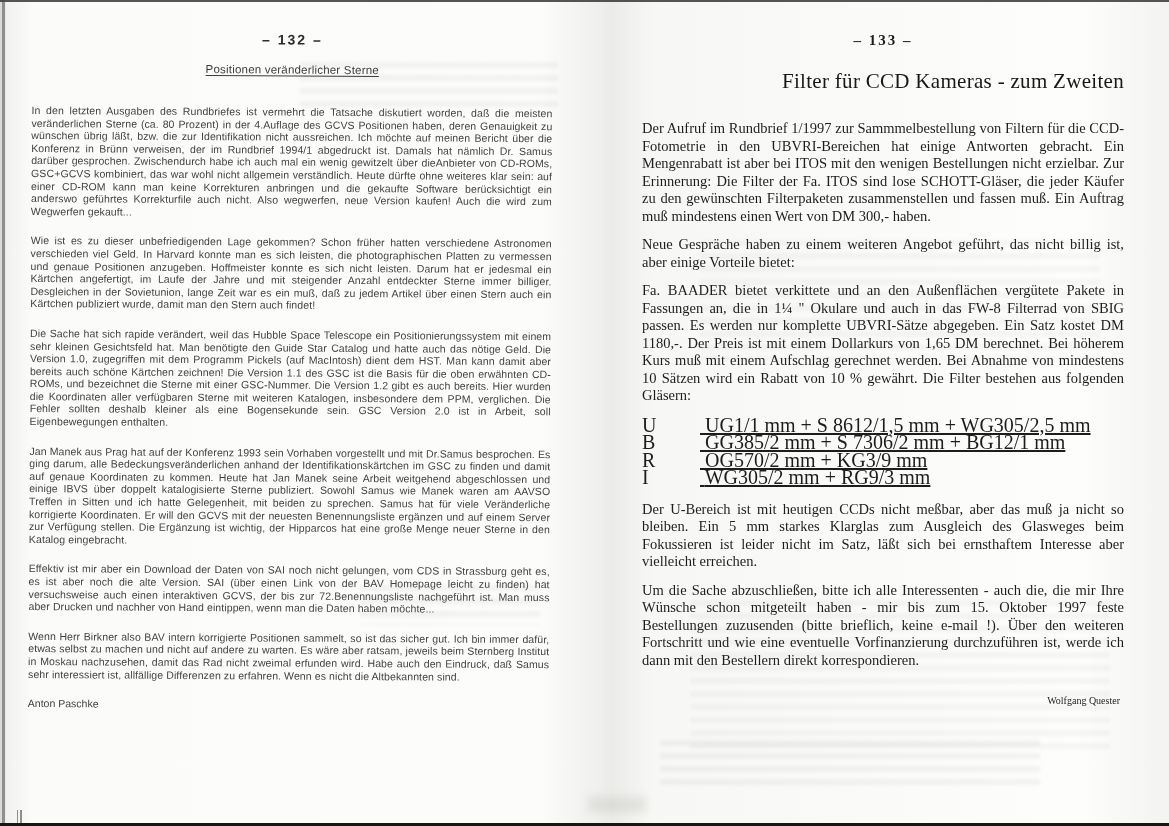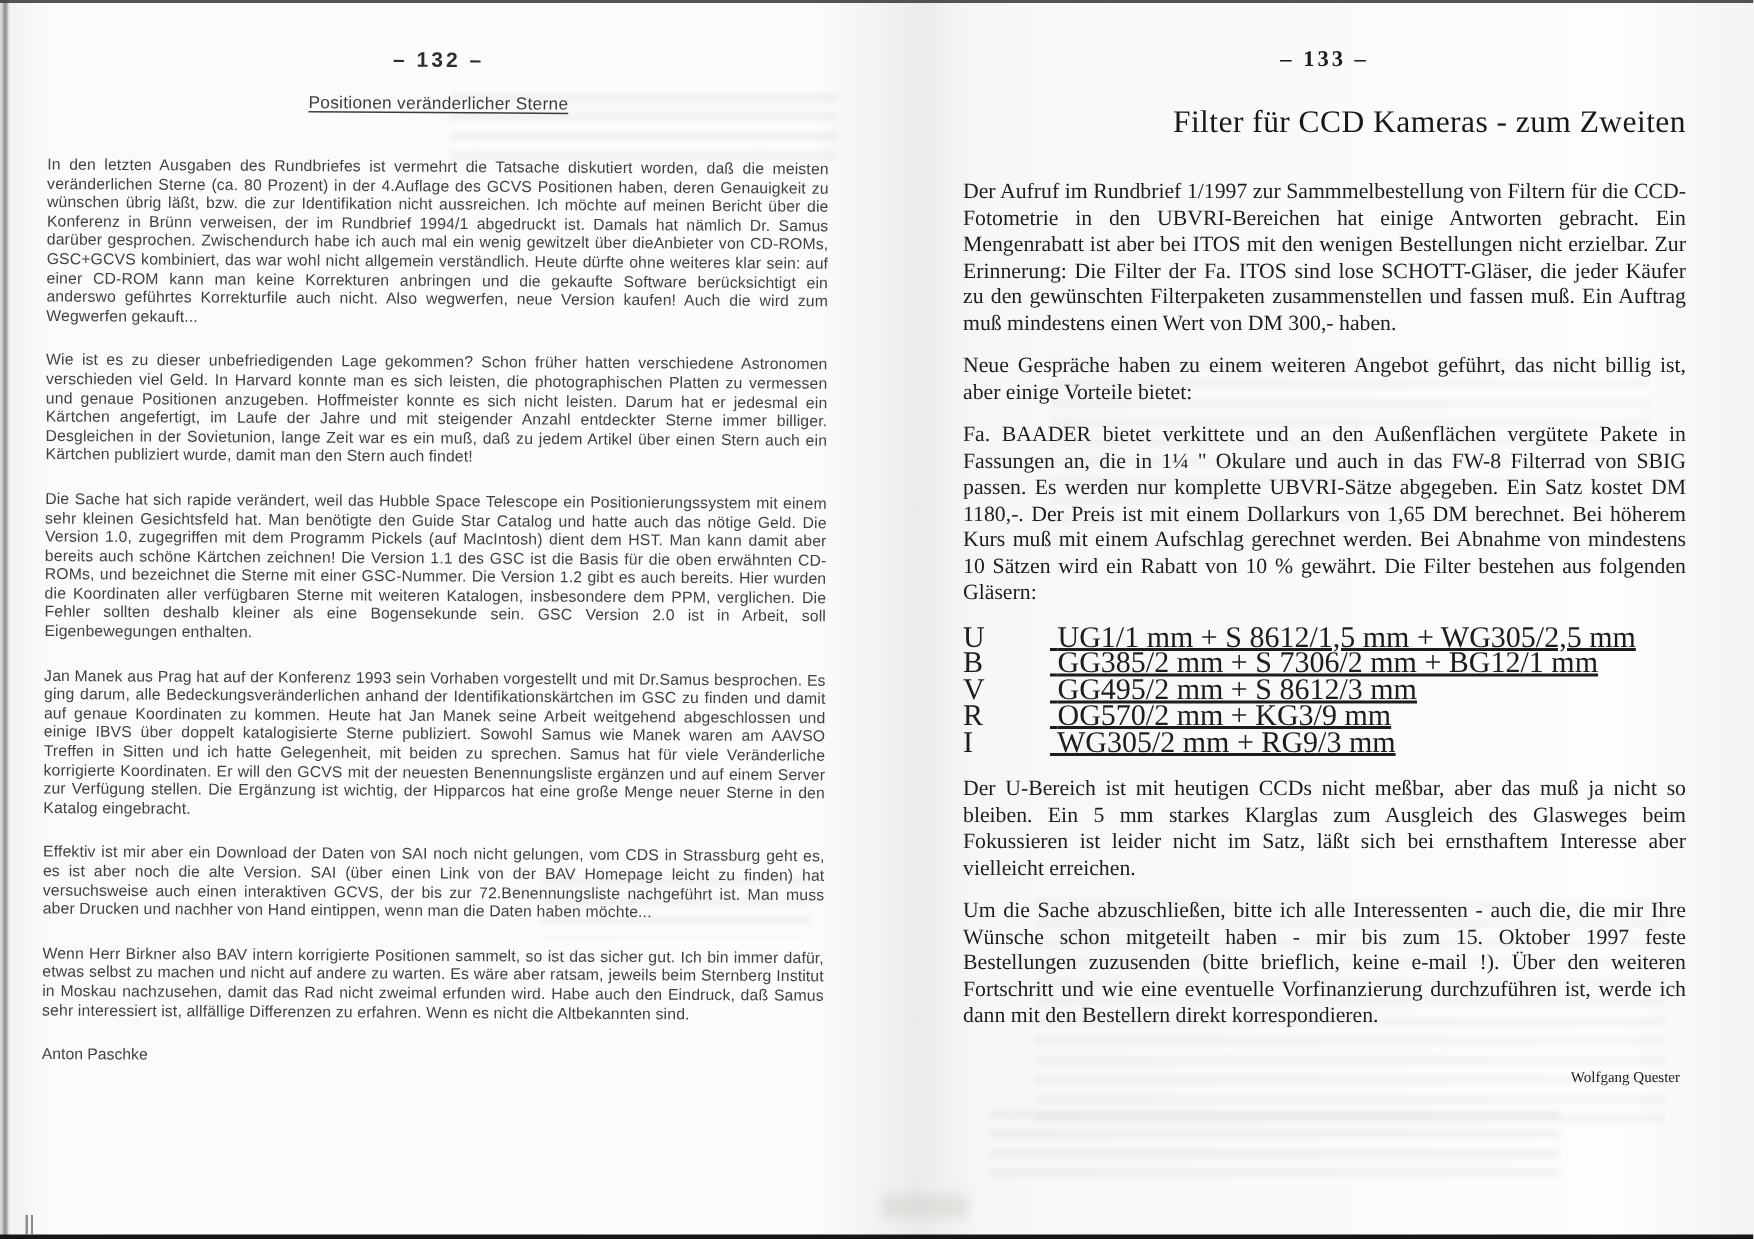--- a/index.html
+++ b/index.html
@@ -102,24 +102,20 @@
       <div class="filter-table">
         <div class="filter-row">
           <span class="filter-band">U</span>
           <span class="filter-glasses">UG1/1 mm + S 8612/1,5 mm + WG305/2,5 mm</span>
         </div>
         <div class="filter-row">
           <span class="filter-band">B</span>
           <span class="filter-glasses">GG385/2 mm + S 7306/2 mm + BG12/1 mm</span>
         </div>
         <div class="filter-row">
-          <span class="filter-band">V</span>
-          <span class="filter-glasses">GG495/2 mm + S 8612/3 mm</span>
-        </div>
-        <div class="filter-row">
           <span class="filter-band">R</span>
           <span class="filter-glasses">OG570/2 mm + KG3/9 mm</span>
         </div>
         <div class="filter-row">
           <span class="filter-band">I</span>
           <span class="filter-glasses">WG305/2 mm + RG9/3 mm</span>
         </div>
       </div>
 
       <p>Der U-Bereich ist mit heutigen CCDs nicht meßbar, aber das muß ja nicht so bleiben. Ein 5 mm starkes Klarglas zum Ausgleich des Glasweges beim Fokussieren ist leider nicht im Satz, läßt sich bei ernsthaftem Interesse aber vielleicht erreichen.</p>

